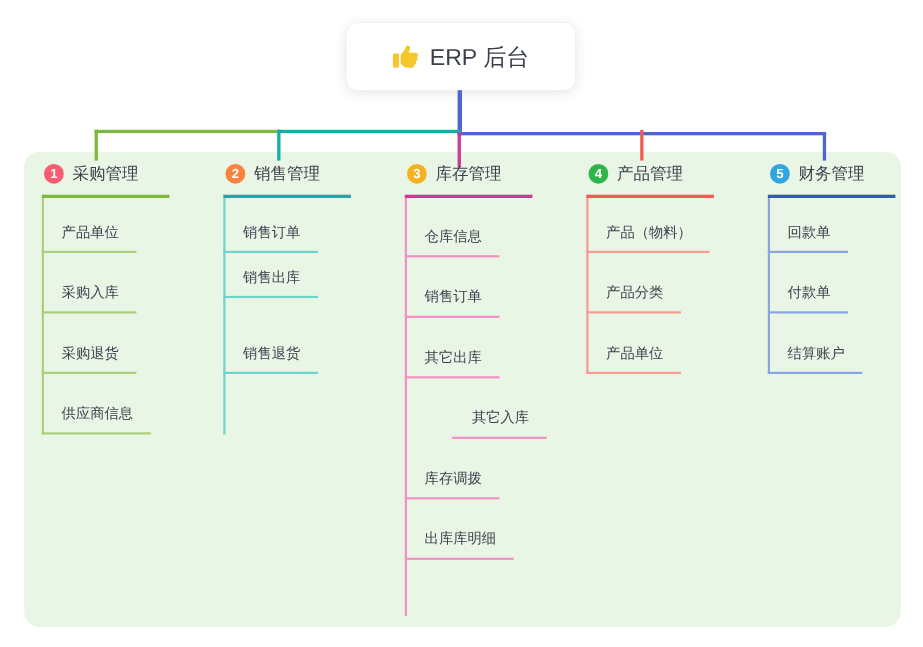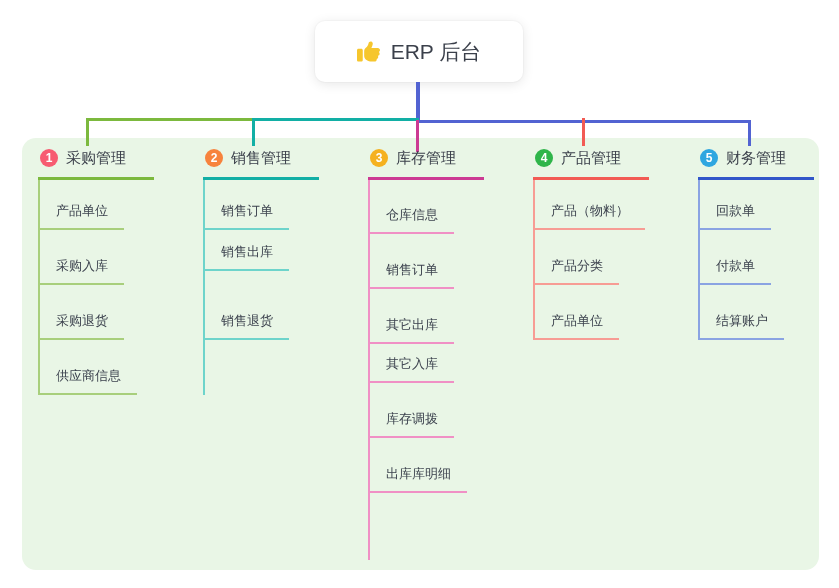--- a/index.html
+++ b/index.html
@@ -92,21 +92,21 @@
         </div></div>
       <div class="branch" style="left: 368px;"><div class="branch-title" style="border-bottom-color: rgb(204, 58, 147);">
           <span class="badge" style="background: rgb(245, 177, 31);">3</span>
           <span>库存管理</span>
         </div><div class="trunkline" style="top: 34px; height: 380px; background: rgb(240, 144, 197);"></div><div class="child-row" style="height: 54px;">
           <div class="child-node" style="border-bottom-color: rgb(240, 144, 197);">仓库信息</div>
         </div><div class="child-row" style="height: 55px;">
           <div class="child-node" style="border-bottom-color: rgb(240, 144, 197);">销售订单</div>
         </div><div class="child-row" style="height: 55px;">
           <div class="child-node" style="border-bottom-color: rgb(240, 144, 197);">其它出库</div>
-        </div><div class="child-row" style="height: 39px;">
+        </div><div class="child-row" style="height: 55px; margin-left: 43px;">
           <div class="child-node" style="border-bottom-color: rgb(240, 144, 197);">其它入库</div>
         </div><div class="child-row" style="height: 55px;">
           <div class="child-node" style="border-bottom-color: rgb(240, 144, 197);">库存调拨</div>
         </div><div class="child-row" style="height: 55px;">
           <div class="child-node" style="border-bottom-color: rgb(240, 144, 197);">出库库明细</div>
         </div></div>
       <div class="branch" style="left: 533px;"><div class="branch-title" style="border-bottom-color: rgb(242, 91, 84);">
           <span class="badge" style="background: rgb(47, 181, 74);">4</span>
           <span>产品管理</span>
         </div><div class="trunkline" style="top: 34px; height: 160px; background: rgb(247, 156, 148);"></div><div class="child-row" style="height: 50px;">

